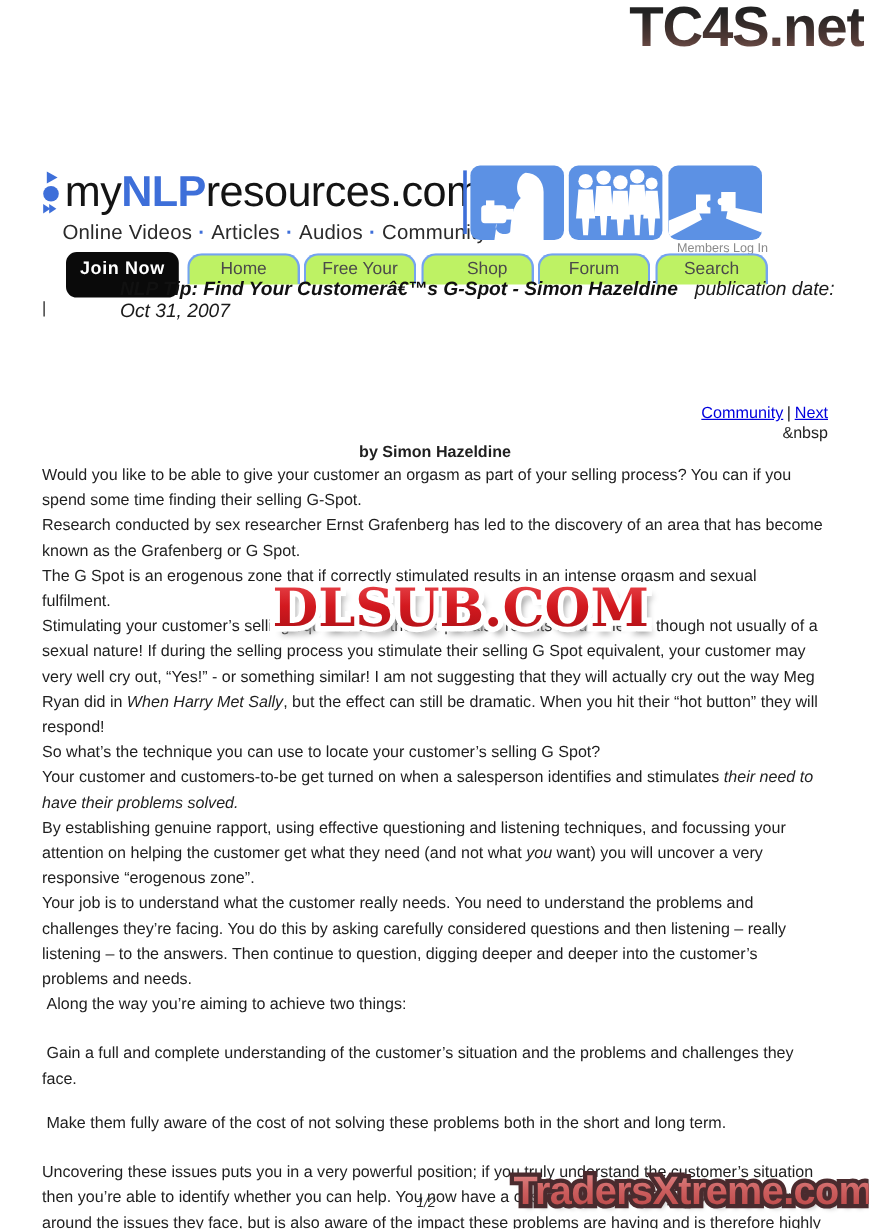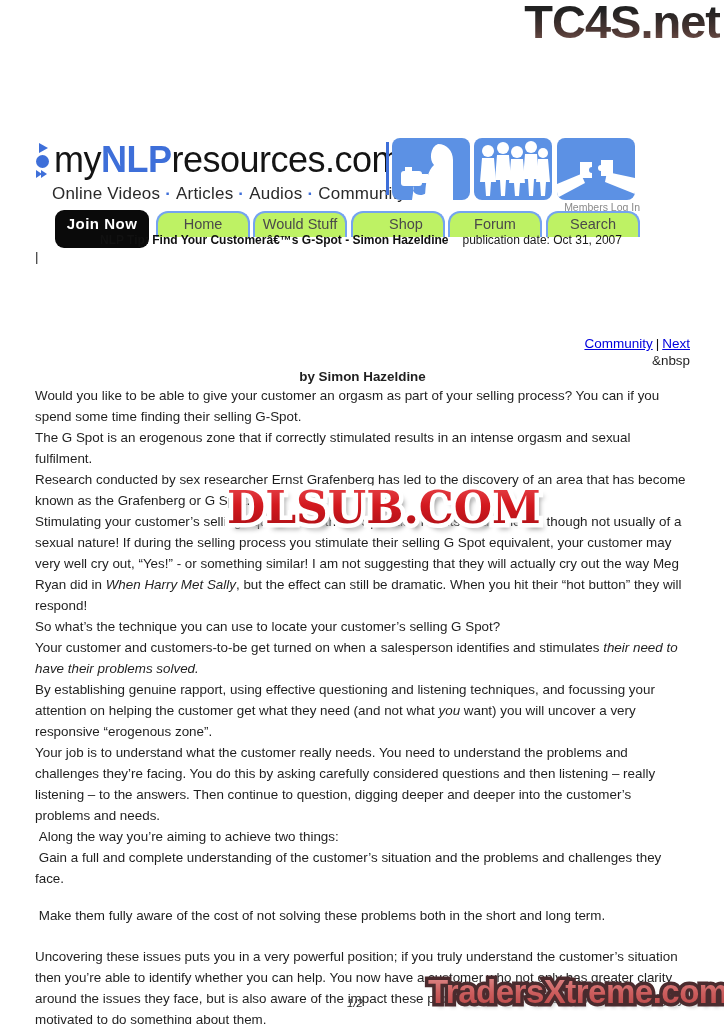--- a/index.html
+++ b/index.html
@@ -43,21 +43,21 @@
     background:#0a0a0a; border-radius:9px; color:#fff; font-weight:bold;
     font-size:15px; line-height:27px; text-align:center; letter-spacing:0.5px;
   }
   .tab {
     position:absolute; top:211px; height:26px; width:94px; background:#bef264;
     border:2px solid #74a3f0; border-bottom:none; border-radius:12px 12px 0 0;
     font-size:14.5px; color:#4a4a4a; text-align:center; line-height:23px;
   }
 
   
-  .title-row { position:absolute; left:100px; top:233px; font-size:12px; color:#111; }
+  .title-row { position:absolute; left:100px; top:233px; font-size:16px; color:#111;font-style:italic; }
   .title-bold { font-weight:bold; }
   .title-date { margin-left:14px; font-weight:normal; color:#1a1a1a; }
   .pipe-line { position:absolute; left:35px; top:249px; font-size:13.5px; }
   .author-line { position:absolute; left:35px; top:266px; font-size:13.5px; color:#1c1c1c; }
 
   
   .content { position:absolute; left:35px; top:336px; width:655px; font-size:13.4px; line-height:21px; color:#1f1f1f; }
   .nav-links { text-align:right; font-size:13.5px; line-height:16px; }
   .navlink { color:#0000dd; text-decoration:underline; cursor:pointer; }
   .nav-sep { color:#111; padding:0 3px; }
@@ -142,47 +142,47 @@
       <path fill="#fff" d="M0 46 L24 36 L28 45 L0 60 Z"></path>
       <path fill="#fff" d="M78 40 L50 34 L48 44 L78 56 Z"></path>
       <path fill="#fff" d="M23 24 L35 24 L35 29 A3 3 0 1 0 35 35 L35 40 L23 40 Z"></path>
       <path fill="#fff" d="M44 22 L56 22 L56 38 L44 38 L44 33 A3 3 0 1 1 44 27 Z"></path>
     </svg>
   </div>
   <div class="members">Members Log In</div>
 
   <div class="join-now">Join Now</div>
   <div class="tab" style="left:156px;">Home</div>
-  <div class="tab" style="left:253px;">Would Stuff</div>
+  <div class="tab" style="left:253px;">Free Your</div>
   <div class="tab" style="left:351px;padding-left:16px;">Shop</div>
   <div class="tab" style="left:448px;">Forum</div>
   <div class="tab" style="left:546px;">Search</div>
 
   <div class="title-row">
     <span class="title-bold">NLP Tip: Find Your Customerâ€™s G-Spot - Simon Hazeldine</span><span class="title-date">publication date: Oct 31, 2007</span>
   </div>
   <div class="pipe-line">|</div>
 
   <div class="content">
     <div class="nav-links">
       <span class="navlink">Community</span><span class="nav-sep">|</span><span class="navlink">Next</span>
     </div>
     <div class="nbsp-line">&amp;nbsp</div>
     <p class="byline">by Simon Hazeldine</p>
     <div>
         <p><span>Would you like to be able to give your customer an orgasm as part of your selling process? You can if you spend some time finding their selling G-Spot.</span></p>
+        <p><span>Research conducted by sex researcher Ernst Grafenberg has led to the discovery of an area that has become known as the Grafenberg or G Spot.</span></p>
         <p><span>The G Spot is an erogenous zone that if correctly stimulated results in an intense orgasm and sexual fulfilment.</span></p>
-        <p><span>Research conducted by sex researcher Ernst Grafenberg has led to the discovery of an area that has become known as the Grafenberg or G Spot.</span></p>
         <p><span>Stimulating your customer’s selling equivalent of the G Spot also results in fulfilment – though not usually of a sexual nature! If during the selling process you stimulate their selling G Spot equivalent, your customer may very well cry out, “Yes!” - or something similar! I am not suggesting that they will actually cry out the way Meg Ryan did in </span><span class="it">When Harry Met Sally</span><span>, but the effect can still be dramatic. When you hit their “hot button” they will respond!</span></p>
         <p><span>So what’s the technique you can use to locate your customer’s selling G Spot?</span></p>
         <p><span>Your customer and customers-to-be get turned on when a salesperson identifies and stimulates </span><span class="it">their need to have their problems solved.</span></p>
         <p><span>By establishing genuine rapport, using effective questioning and listening techniques, and focussing your attention on helping the customer get what they need (and not what </span><span class="it">you</span><span> want) you will uncover a very responsive “erogenous zone”.</span></p>
         <p><span>Your job is to understand what the customer really needs. You need to understand the problems and challenges they’re facing. You do this by asking carefully considered questions and then listening – really listening – to the answers. Then continue to question, digging deeper and deeper into the customer’s problems and needs.</span></p>
         <p><span> Along the way you’re aiming to achieve two things:</span></p>
-        <p style="margin-top: 0;"><span> Gain a full and complete understanding of the customer’s situation and the problems and challenges they face.</span></p>
+        <p style="margin-top: 20px;"><span> Gain a full and complete understanding of the customer’s situation and the problems and challenges they face.</span></p>
         <p style="margin-top: 16px;"><span> Make them fully aware of the cost of not solving these problems both in the short and long term.</span></p>
         <p style="margin-top: 20px;"><span>Uncovering these issues puts you in a very powerful position; if you truly understand the customer’s situation then you’re able to identify whether you can help. You now have a customer who not only has greater clarity around the issues they face, but is also aware of the impact these problems are having and is therefore highly motivated to do something about them.</span></p>
       </div>
   </div>
 
   <div class="dlsub">
     <span class="stroke">DLSUB.COM</span>
     <span class="fill">DLSUB.COM</span>
   </div>
 

